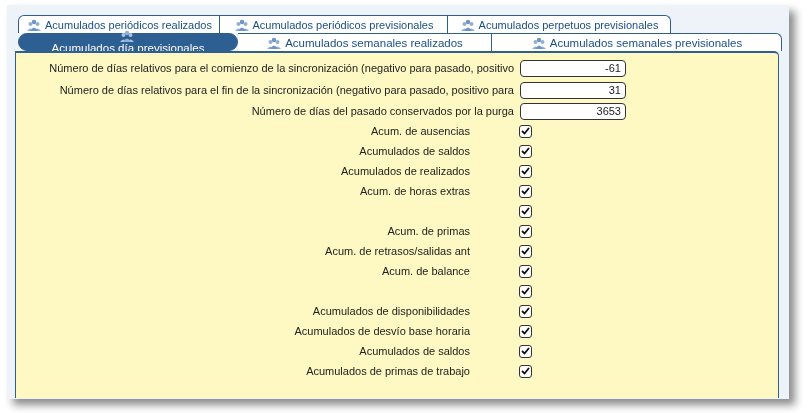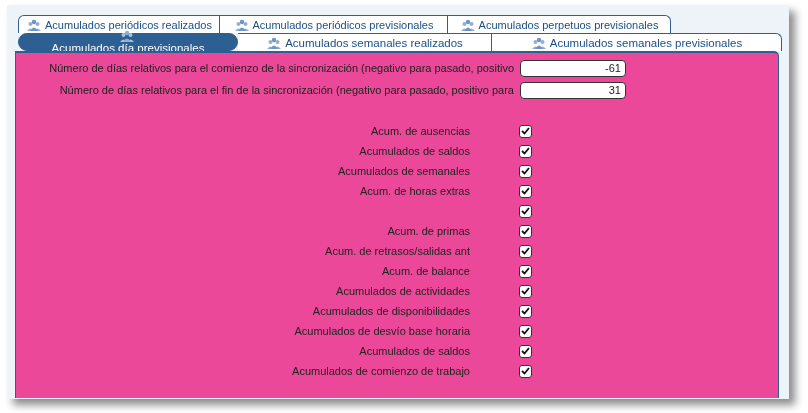--- a/index.html
+++ b/index.html
@@ -56,21 +56,21 @@
     }
     .panel {
       position: absolute;
       left: 8px; top: 46px;
       width: 764px; height: 347px;
       box-sizing: border-box;
       border: 1px solid #2f5f92;
       border-top: 2px solid #2f5f92;
       border-top-right-radius: 5px;
       border-bottom: none;
-      background: #ec4899;
+      background: #fef9c3;
       padding-left: 35px;
     }
     .field-row {
       position: absolute;
       right: 0;
       height: 18px;
       display: flex;
       align-items: center;
       font-size: 11px;
       color: #222222;
@@ -209,40 +209,44 @@
     <div class="field-row" style="top:6px; left:0; right:152px; justify-content:flex-end;">
       <span class="field-label">Número de días relativos para el comienzo de la sincronización (negativo para pasado, positivo</span>
       <input class="field-input" type="text" value="-61" style="">
     </div>
 
     <div class="field-row" style="top:28px; left:0; right:152px; justify-content:flex-end;">
       <span class="field-label">Número de días relativos para el fin de la sincronización (negativo para pasado, positivo para</span>
       <input class="field-input" type="text" value="31" style="">
     </div>
 
+    <div class="field-row" style="top:49px; left:0; right:152px; justify-content:flex-end;">
+      <span class="field-label">Número de días del pasado conservados por la purga</span>
+      <input class="field-input" type="text" value="3653" style="">
+    </div>
 
     <div id="checks">
         <div class="check-row" style="top: 69px; left: 0px; right: 246px;">
     <span class="check-label">Acum. de ausencias</span>
     <span class="checkbox">
       <svg width="9" height="8" viewBox="0 0 9 8">
               <path d="M1 4 L3.5 6.5 L8 1" stroke="#111" stroke-width="1.8" fill="none"></path>
             </svg>
     </span>
   </div>
         <div class="check-row" style="top: 89px; left: 0px; right: 246px;">
     <span class="check-label">Acumulados de saldos</span>
     <span class="checkbox">
       <svg width="9" height="8" viewBox="0 0 9 8">
               <path d="M1 4 L3.5 6.5 L8 1" stroke="#111" stroke-width="1.8" fill="none"></path>
             </svg>
     </span>
   </div>
         <div class="check-row" style="top: 109px; left: 0px; right: 246px;">
-    <span class="check-label">Acumulados de semanales</span>
+    <span class="check-label">Acumulados de realizados</span>
     <span class="checkbox">
       <svg width="9" height="8" viewBox="0 0 9 8">
               <path d="M1 4 L3.5 6.5 L8 1" stroke="#111" stroke-width="1.8" fill="none"></path>
             </svg>
     </span>
   </div>
         <div class="check-row" style="top: 129px; left: 0px; right: 246px;">
     <span class="check-label">Acum. de horas extras</span>
     <span class="checkbox">
       <svg width="9" height="8" viewBox="0 0 9 8">
@@ -275,21 +279,20 @@
   </div>
         <div class="check-row" style="top: 209px; left: 0px; right: 246px;">
     <span class="check-label">Acum. de balance</span>
     <span class="checkbox">
       <svg width="9" height="8" viewBox="0 0 9 8">
               <path d="M1 4 L3.5 6.5 L8 1" stroke="#111" stroke-width="1.8" fill="none"></path>
             </svg>
     </span>
   </div>
         <div class="check-row" style="top: 229px; left: 0px; right: 246px;">
-    <span class="check-label">Acumulados de actividades</span>
     <span class="checkbox">
       <svg width="9" height="8" viewBox="0 0 9 8">
               <path d="M1 4 L3.5 6.5 L8 1" stroke="#111" stroke-width="1.8" fill="none"></path>
             </svg>
     </span>
   </div>
         <div class="check-row" style="top: 249px; left: 0px; right: 246px;">
     <span class="check-label">Acumulados de disponibilidades</span>
     <span class="checkbox">
       <svg width="9" height="8" viewBox="0 0 9 8">
@@ -307,21 +310,21 @@
   </div>
         <div class="check-row" style="top: 289px; left: 0px; right: 246px;">
     <span class="check-label">Acumulados de saldos</span>
     <span class="checkbox">
       <svg width="9" height="8" viewBox="0 0 9 8">
               <path d="M1 4 L3.5 6.5 L8 1" stroke="#111" stroke-width="1.8" fill="none"></path>
             </svg>
     </span>
   </div>
         <div class="check-row" style="top: 309px; left: 0px; right: 246px;">
-    <span class="check-label">Acumulados de comienzo de trabajo</span>
+    <span class="check-label">Acumulados de primas de trabajo</span>
     <span class="checkbox">
       <svg width="9" height="8" viewBox="0 0 9 8">
               <path d="M1 4 L3.5 6.5 L8 1" stroke="#111" stroke-width="1.8" fill="none"></path>
             </svg>
     </span>
   </div>
       </div>
   </div>
 </div>
 

